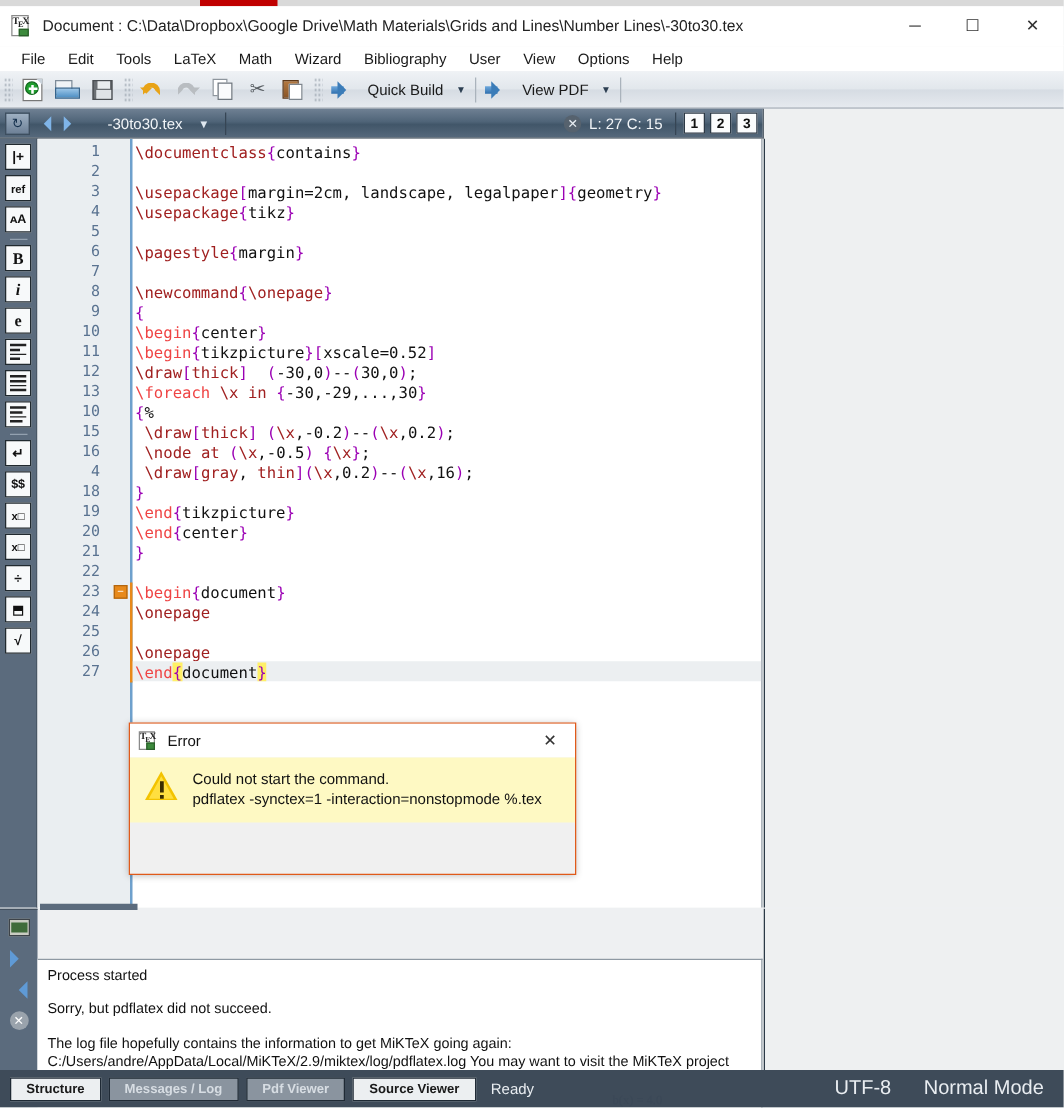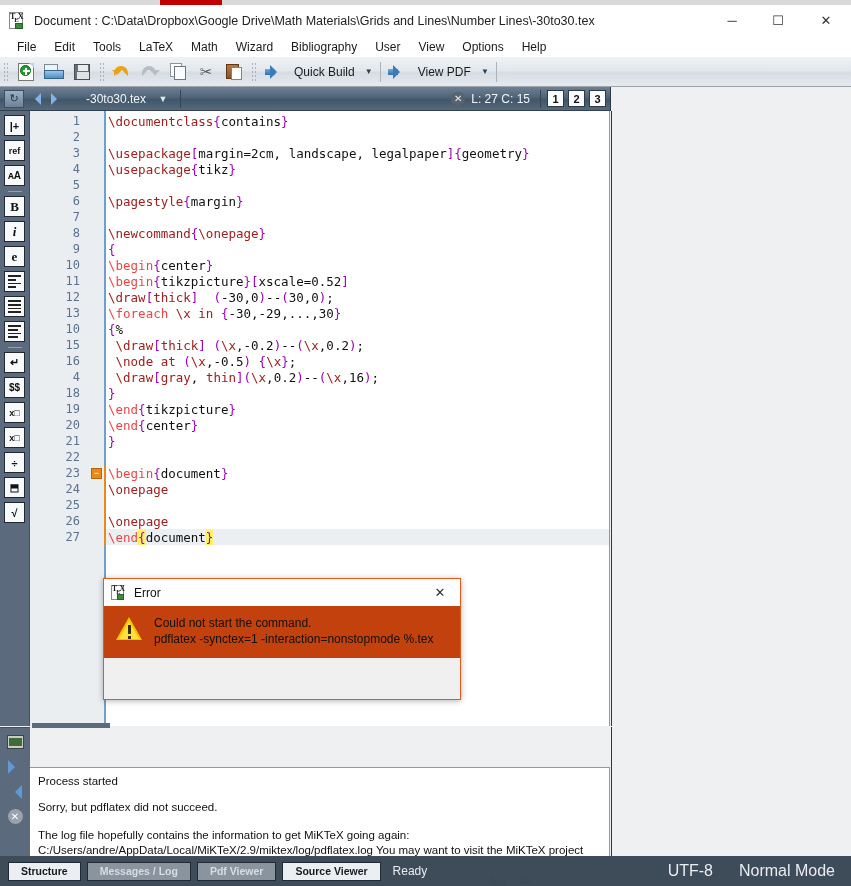--- a/index.html
+++ b/index.html
@@ -158,21 +158,21 @@
     position:absolute; left:103px; top:578px; width:358px; height:122px;
     background:#f0f0f0; border:1px solid #e05a1a; box-shadow:0 1px 6px rgba(0,0,0,.3);
   }
   .dlg-title { height:27px; background:#fff; display:flex; align-items:center; }
   .dlg-ticon { width:16px; height:16px; margin-left:7px; margin-right:7px; position:relative; }
   .dlg-ticon .pg { position:absolute; left:0; top:0; width:13px; height:15px; background:#fff; border:1px solid #8a8a8a; }
   .dlg-ticon .txt { position:absolute; left:1px; top:-1px; font-size:7.5px; font-weight:bold; color:#222; font-family:"Liberation Serif",serif; letter-spacing:-.8px;}
   .dlg-ticon .grn { position:absolute; left:6px; top:9px; width:7px; height:6px; background:#3c8a3c; border:1px solid #2a5f2a; }
   .dlg-title-text { font-size:12px; color:#111; }
   .dlg-x { margin-left:auto; width:40px; height:27px; display:flex;align-items:center;justify-content:center; font-size:13px; color:#333; }
-  .dlg-body { background:#c2410c; height:52px; display:flex; align-items:flex-start; padding:9px 10px 0 12px; }
+  .dlg-body { background:#fef9c3; height:52px; display:flex; align-items:flex-start; padding:9px 10px 0 12px; }
   .warn { width:26px; height:24px; position:relative; flex:0 0 auto; margin-top:2px; }
   .warn .tri { width:0;height:0;border-left:13px solid transparent;border-right:13px solid transparent;border-bottom:23px solid #f3c300; }
   .warn .tri2 { position:absolute; left:3px; top:4px; width:0;height:0;border-left:10px solid transparent;border-right:10px solid transparent;border-bottom:18px solid #ffdf40; }
   .warn .bang { position:absolute; left:11.5px; top:8px; width:3px; height:9px; background:#3a2d00; }
   .warn .dot { position:absolute; left:11.5px; top:19px; width:3px; height:3px; background:#3a2d00; }
   .dlg-msg { font-size:12px; color:#111; line-height:16px; margin-left:12px; font-family:"Liberation Sans",sans-serif; }
   .dlg-foot { height:42px; background:#f0f0f0; display:flex; align-items:center; justify-content:flex-end; padding-right:12px; }
   .dlg-ok { width:73px; height:22px; background:#e1e1e1; border:2px solid #0078d7;
     font-size:12px; color:#111; display:flex; align-items:center; justify-content:center; }
 

